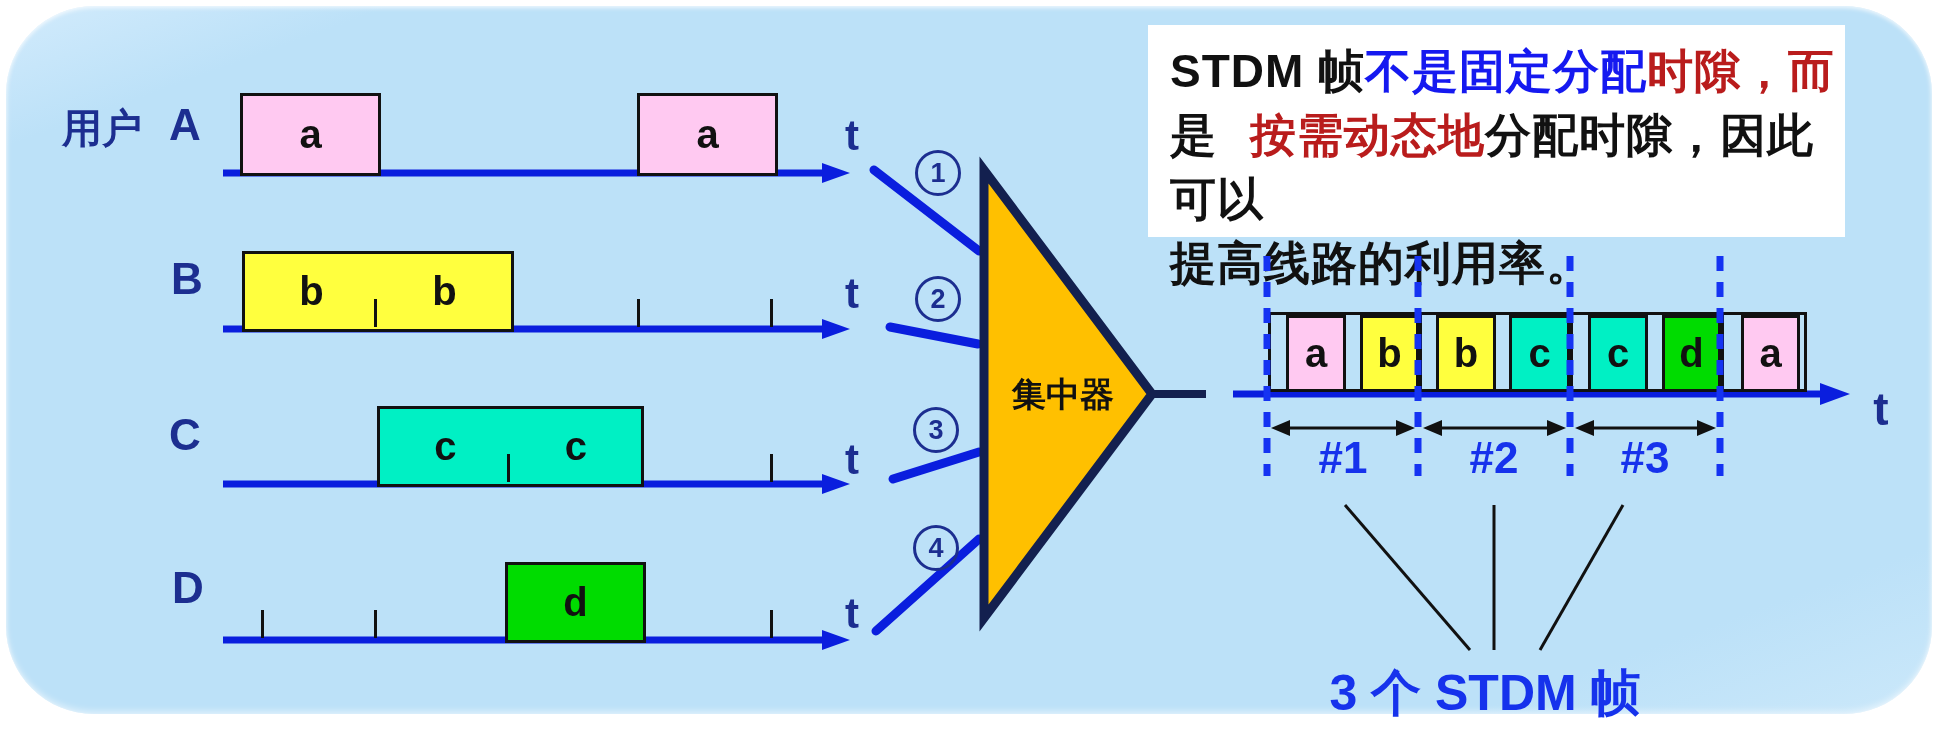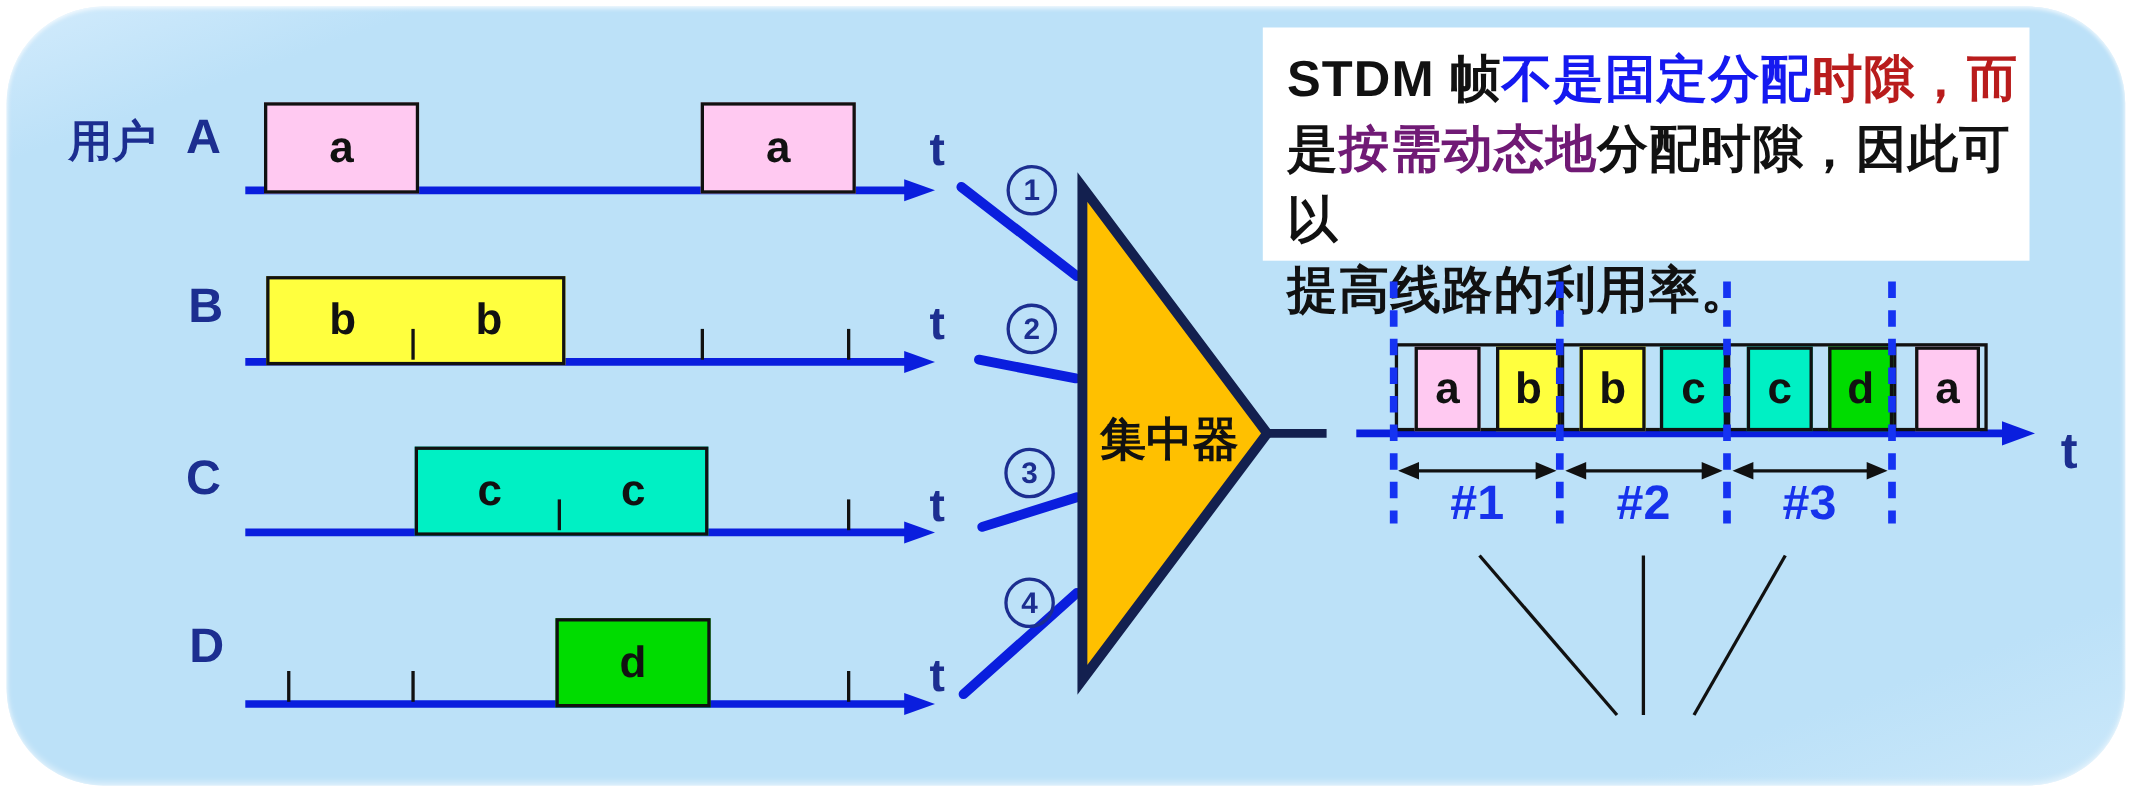--- a/index.html
+++ b/index.html
@@ -17,21 +17,21 @@
   .rowlab{font-size:44px;width:70px;}
   .blk{position:absolute;border:3px solid #111;z-index:2;display:flex;align-items:center;
        justify-content:space-around;font-size:40px;color:#111;}
   .tick{position:absolute;width:3px;height:28px;background:#111;z-index:3;}
   .port{position:absolute;width:40px;height:40px;border:3px solid #1C2E90;border-radius:50%;
         color:#1C2E90;font-size:27px;line-height:40px;text-align:center;z-index:5;}
   #note{position:absolute;left:1148px;top:25px;width:697px;height:212px;background:#ffffff;
         z-index:4;padding:14px 0 0 22px;box-sizing:border-box;font-size:46px;line-height:64px;
         color:#111;letter-spacing:1px;}
   .seg-blue{color:#1519F0;}
-  #conc-label{left:978px;top:372px;width:170px;font-size:42px;color:#111;z-index:3;text-align:center;}
+  #conc-label{left:978px;top:372px;width:170px;font-size:34px;color:#111;z-index:3;text-align:center;}
   .frame-box{position:absolute;border:3px solid #111;background:transparent;z-index:2;box-sizing:border-box;}
   .cell{position:absolute;border:3px solid #111;z-index:3;font-size:40px;color:#111;
         display:flex;align-items:center;justify-content:center;box-sizing:border-box;}
   .flab{position:absolute;font-size:44px;color:#1632EC;z-index:5;width:110px;text-align:center;}
   #stdm-caption{left:1290px;top:660px;width:390px;font-size:50px;color:#1632EC;z-index:5;text-align:center;}
   #out-t{left:1856px;top:382px;width:50px;font-size:46px;color:#1C2E90;z-index:5;text-align:center;}
 </style>
 </head>
 <body>
 
@@ -56,21 +56,21 @@
 
     <polygon points="984,170 1152,394 984,618" fill="#FFC000" stroke="#13204F" stroke-width="9" stroke-linejoin="miter"></polygon>
 
     <line x1="1154" y1="394" x2="1206" y2="394" stroke="#13204F" stroke-width="8"></line>
     <line x1="1233" y1="394" x2="1826" y2="394" stroke="#0A1EDE" stroke-width="7"></line>
     <polygon points="1850,394 1820,383 1820,405" fill="#0A1EDE"></polygon>
   </svg>
 
   <div id="note" class="abs">
     <div><span style="color: rgb(17, 17, 17);">STDM 帧</span><span class="seg-blue" style="color: rgb(21, 25, 240);">不是固定分配</span><span style="color: #b91c1c;">时隙，而</span></div>
-    <div><span style="color: rgb(17, 17, 17);">是</span><span class="seg-blue" style="color: #701a75;">按需动态地</span><span style="color: rgb(17, 17, 17);">分配时隙，因此可以</span></div>
+    <div><span style="color: rgb(17, 17, 17);">是</span><span class="seg-blue" style="color: #b91c1c; margin-left: 33px;">按需动态地</span><span style="color: rgb(17, 17, 17);">分配时隙，因此可以</span></div>
     <div><span style="color: rgb(17, 17, 17);">提高线路的利用率。</span></div>
   </div>
 
   <div class="abs lbl" style="left:52px;top:101px;width:100px;font-size:40px;">用户</div>
   <div class="abs lbl rowlab" style="left:150px;top:100px;">A</div>
   <div class="abs lbl rowlab" style="left:152px;top:254px;">B</div>
   <div class="abs lbl rowlab" style="left:150px;top:410px;">C</div>
   <div class="abs lbl rowlab" style="left:153px;top:563px;">D</div>
 
   <div class="abs tlab" style="left:830px;top:112px;">t</div>
@@ -137,20 +137,21 @@
       <span>d</span>
     </div>
   <div class="cell" style="left: 1741px; top: 315px; width: 59px; height: 77px; background: rgb(255, 201, 241);">
       <span>a</span>
     </div>
 
   <div class="flab" style="left:1288px;top:433px;">#1</div>
   <div class="flab" style="left:1439px;top:433px;">#2</div>
   <div class="flab" style="left:1590px;top:433px;">#3</div>
 
+  <div class="abs" id="stdm-caption">3 个 STDM 帧</div>
 
   <svg id="over-svg" width="1938" height="730" viewBox="0 0 1938 730">
     <line x1="1267" y1="256" x2="1267" y2="476" stroke="#1533F2" stroke-width="7" stroke-dasharray="15 11"></line>
     <line x1="1418" y1="256" x2="1418" y2="476" stroke="#1533F2" stroke-width="7" stroke-dasharray="15 11"></line>
     <line x1="1570" y1="256" x2="1570" y2="476" stroke="#1533F2" stroke-width="7" stroke-dasharray="15 11"></line>
     <line x1="1720" y1="256" x2="1720" y2="476" stroke="#1533F2" stroke-width="7" stroke-dasharray="15 11"></line>
 
     <line x1="1284" y1="428" x2="1402" y2="428" stroke="#111" stroke-width="3"></line>
     <polygon points="1271,428 1290,420 1290,436" fill="#111"></polygon>
     <polygon points="1415,428 1396,420 1396,436" fill="#111"></polygon>

